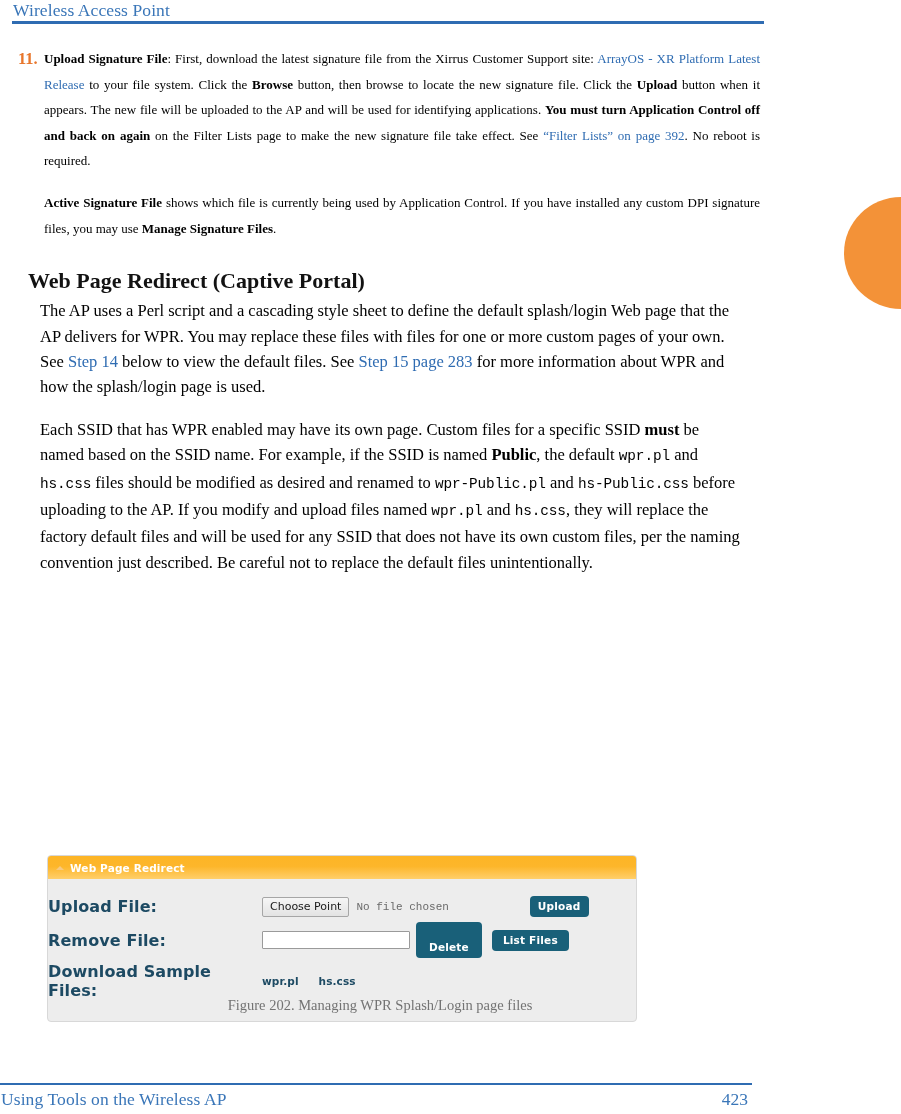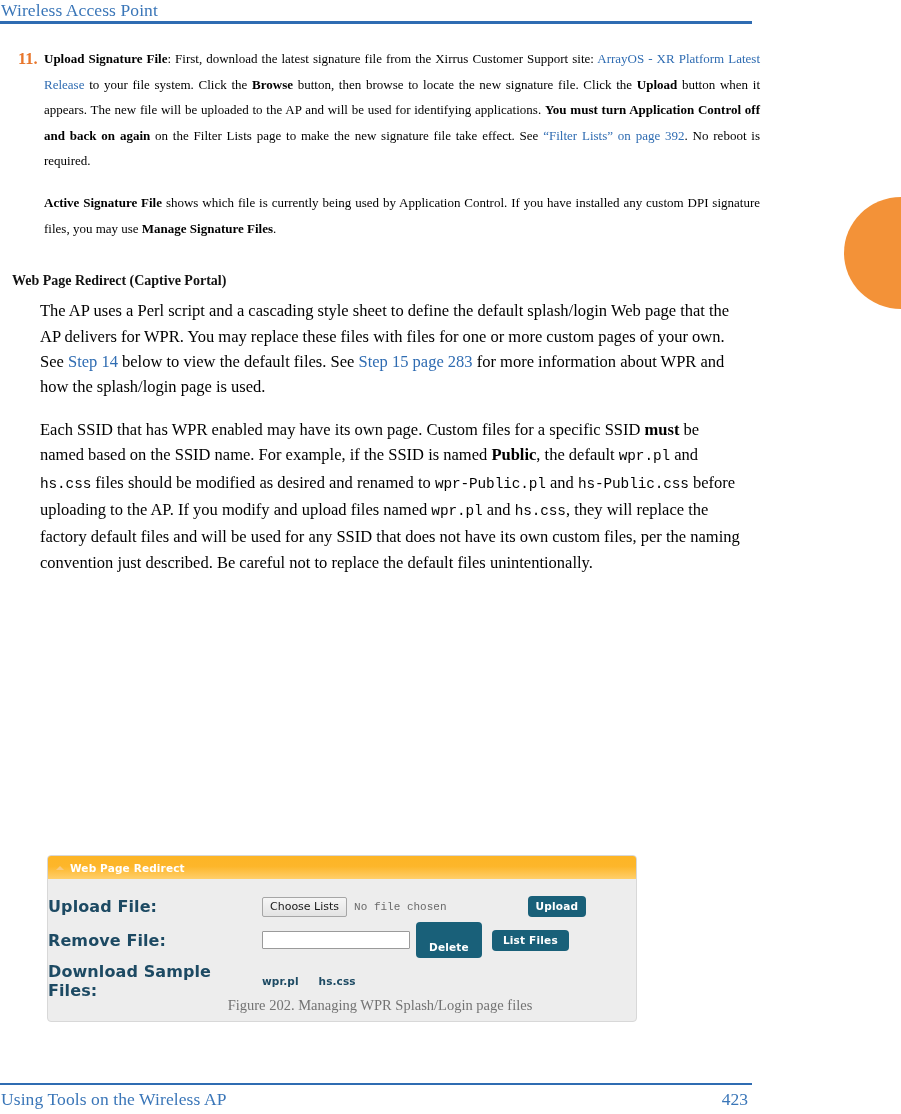--- a/index.html
+++ b/index.html
@@ -11,21 +11,21 @@
     height: 1114px;
     background: #ffffff;
     font-family: "Liberation Serif", serif;
     position: relative;
     overflow: hidden;
   }
 
   
   .page-header {
     position: absolute;
-    left: 0;
+    left: 12px;
     top: 0;
     width: 752px;
     padding-bottom: 3px;
   }
   .page-header-title {
     font-family: "Liberation Serif", serif;
     font-size: 17.5px;
     color: #3a76b8;
     letter-spacing: 0.1px;
     line-height: 20px;
@@ -89,26 +89,26 @@
     margin: 0;
   }
   .para-just + .para-just {
     margin-top: 16px;
   }
   .b { font-weight: bold; }
   .lnk { color: #2f6cb2; }
 
   
   .sec-head {
-    font-size: 14px;
+    font-size: 22px;
     font-weight: bold;
     color: #121212;
     margin-top: 29px;
     margin-bottom: 6px;
-    padding-left: 12px;
+    padding-left: 28px;
     line-height: 22px;
   }
 
   .indent-block {
     padding-left: 36px;
     width: 710px;
     box-sizing: border-box;
   }
   .para-left {
     text-align: left;
@@ -345,21 +345,21 @@
       <span class="caret-icon"></span>
       <span class="ui-panel-title">Web Page Redirect</span>
     </div>
 
     <div class="ui-panel-body">
 
       <div class="ui-row">
         <div class="ui-label">Upload File:</div>
         <div class="ui-ctrl">
           <span class="file-chooser">
-            <span class="choose-btn">Choose Lists</span>
+            <span class="choose-btn">Choose Point</span>
             <span class="no-file-text">No file chosen</span>
           </span>
           <button class="tbtn btn-upload">Upload</button>
         </div>
       </div>
 
       <div class="ui-row">
         <div class="ui-label">Remove File:</div>
         <div class="ui-ctrl">
           <input class="text-input" type="text" value="" style="">

